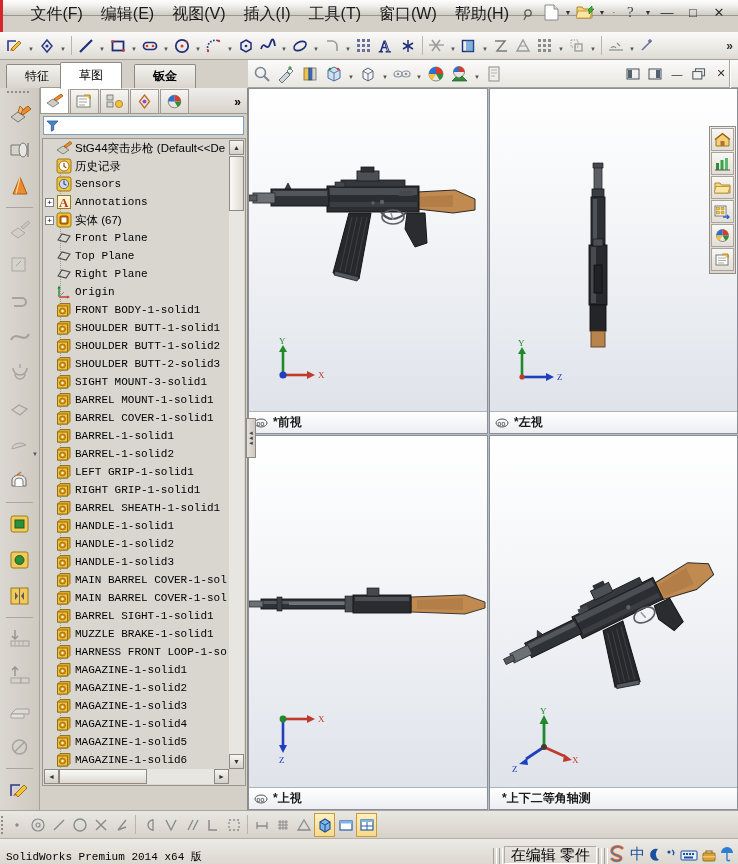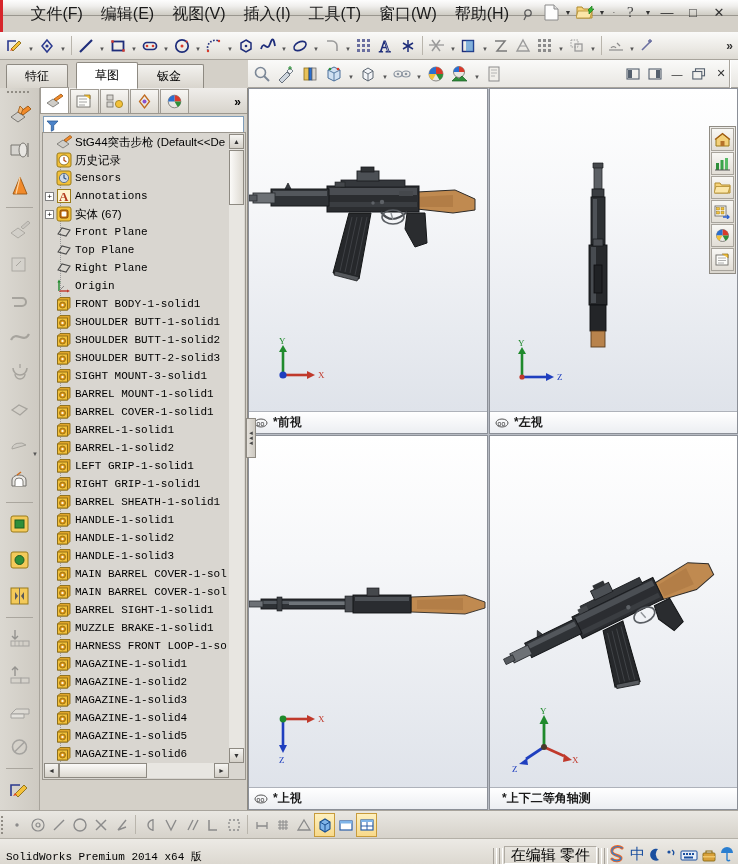--- a/index.html
+++ b/index.html
@@ -103,21 +103,21 @@
     border: 1px solid #a09c94; border-bottom: none; margin-right: 1px;
     background: linear-gradient(to bottom,#f7f6f3,#ddd9d1);
   }
   .fmtab.sel { background: #fff; height: 26px; }
   .fmchev { margin-left: auto; padding: 0 6px 4px 0; font-weight: bold; font-size: 12px; }
   .filterbar {
     height: 19px; margin: 2px 3px; background: #fff; border: 1px solid #7f9db9;
     display: flex; align-items: center; padding-left: 2px;
   }
   .treebox {
-    position: absolute; top: 44px; left: 2px; width: 204px; height: 648px;
+    position: absolute; top: 50px; left: 2px; width: 204px; height: 648px;
     background: #d9d6d0; border: 1px solid #9a968e; overflow: hidden;
   }
   .treeinner { position: absolute; top: 0; left: 0; width: 188px; }
   .trow {
     height: 18px; display: flex; align-items: center; white-space: nowrap;
     font-family: "Liberation Mono", monospace; font-size: 11px; color: #000;
     padding-left: 2px;
   }
   .troot { font-family: "Liberation Sans", sans-serif; font-size: 11.5px; }
   .tplus {
@@ -478,22 +478,22 @@
       <svg width="18" height="18" viewBox="0 0 18 18">
           <path d="M3 13 l9 -9" stroke="#6a6fa0" stroke-width="1.6"></path>
           <path d="M11 2 v4 M9 4 h4" stroke="#6a6fa0" stroke-width="1.3"></path>
         </svg>
     </div>
     <div class="chev">»</div>
   </div>
 
   <div class="tabsrow">
     <div class="tab" style="left:6px;  width:62px;">特征</div>
-    <div class="tab active" style="left:76px; width:62px;">草图</div>
-    <div class="tab" style="left:134px;width:70px;">钣金</div>
+    <div class="tab active" style="left:60px; width:62px;">草图</div>
+    <div class="tab" style="left:134px;width:62px;font-weight:bold;">钣金</div>
   </div>
 
   <div class="leftstrip">
     <div class="grip">
       <svg width="26" height="4" viewBox="0 0 26 4">
           <g fill="#908c84">
             <rect x="0" y="1" width="2" height="2"></rect>
             <rect x="4" y="1" width="2" height="2"></rect>
             <rect x="8" y="1" width="2" height="2"></rect>
             <rect x="12" y="1" width="2" height="2"></rect>

